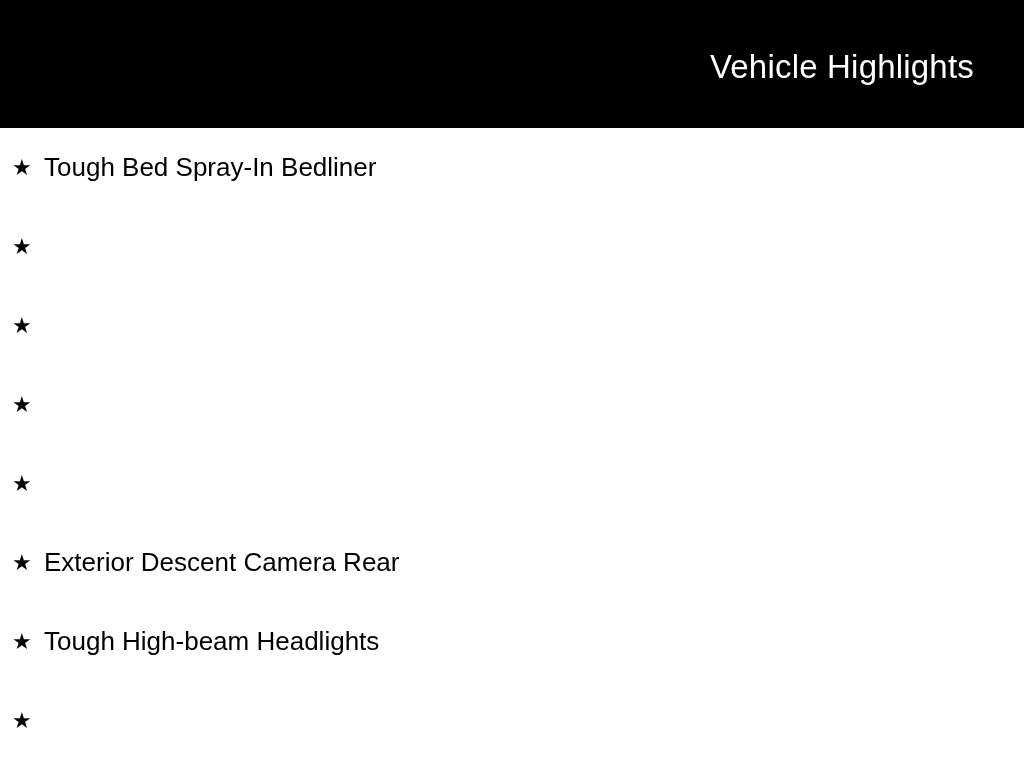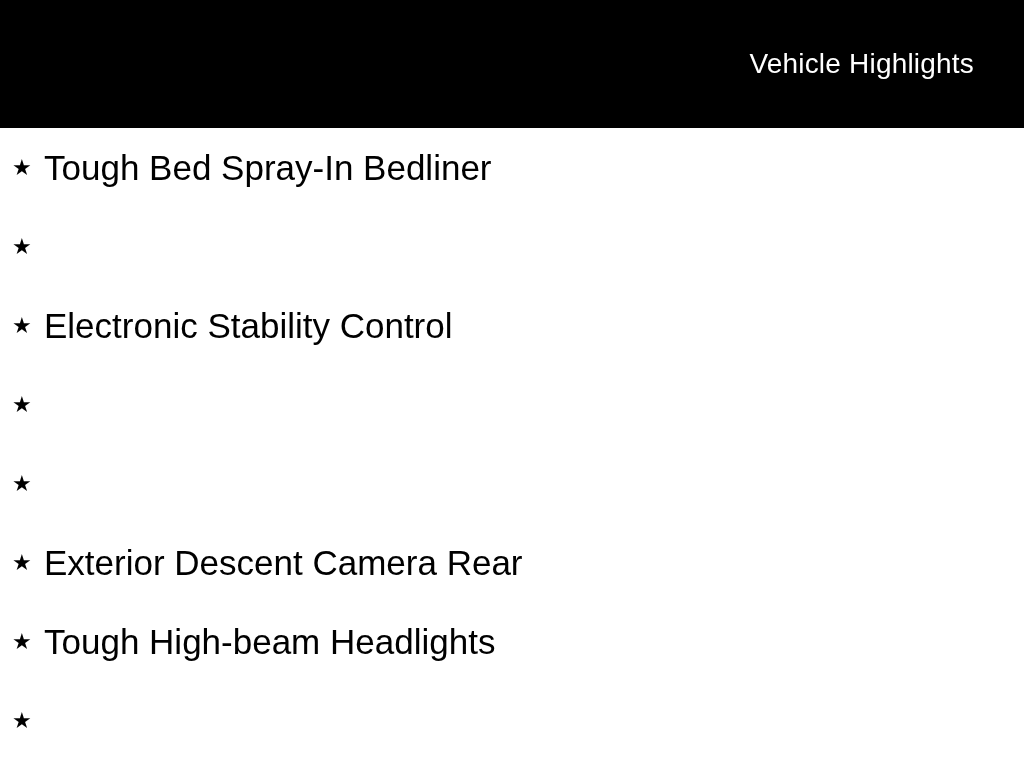--- a/index.html
+++ b/index.html
@@ -26,21 +26,21 @@
     width: 1024px;
     height: 128px;
     background: #000000;
     box-sizing: border-box;
   }
   .header-title {
     position: absolute;
     right: 50px;
     top: 48px;
     color: #ffffff;
-    font-size: 28px;
+    font-size: 33px;
     font-weight: 400;
     letter-spacing: 0.2px;
     white-space: nowrap;
   }
   .highlights-list {
     position: absolute;
     left: 0;
     top: 128px;
     width: 1024px;
     padding: 0;
@@ -56,21 +56,21 @@
   }
   .bullet-star {
     width: 32px;
     flex: 0 0 32px;
     font-size: 22px;
     line-height: 1;
     color: #000000;
     text-align: left;
   }
   .highlight-label {
-    font-size: 35px;
+    font-size: 26px;
     color: #000000;
     line-height: 1.2;
     white-space: nowrap;
   }
 </style>
 </head>
 <body>
 
 <div class="page">
 
@@ -81,21 +81,20 @@
   <ul class="highlights-list">
     <li class="highlight-item">
       <span class="bullet-star">★</span>
       <span class="highlight-label">Tough Bed Spray-In Bedliner</span>
     </li>
     <li class="highlight-item">
       <span class="bullet-star">★</span>
     </li>
     <li class="highlight-item">
       <span class="bullet-star">★</span>
-      <span class="highlight-label">Electronic Stability Control</span>
     </li>
     <li class="highlight-item">
       <span class="bullet-star">★</span>
     </li>
     <li class="highlight-item">
       <span class="bullet-star">★</span>
     </li>
     <li class="highlight-item">
       <span class="bullet-star">★</span>
       <span class="highlight-label">Exterior Descent Camera Rear</span>

